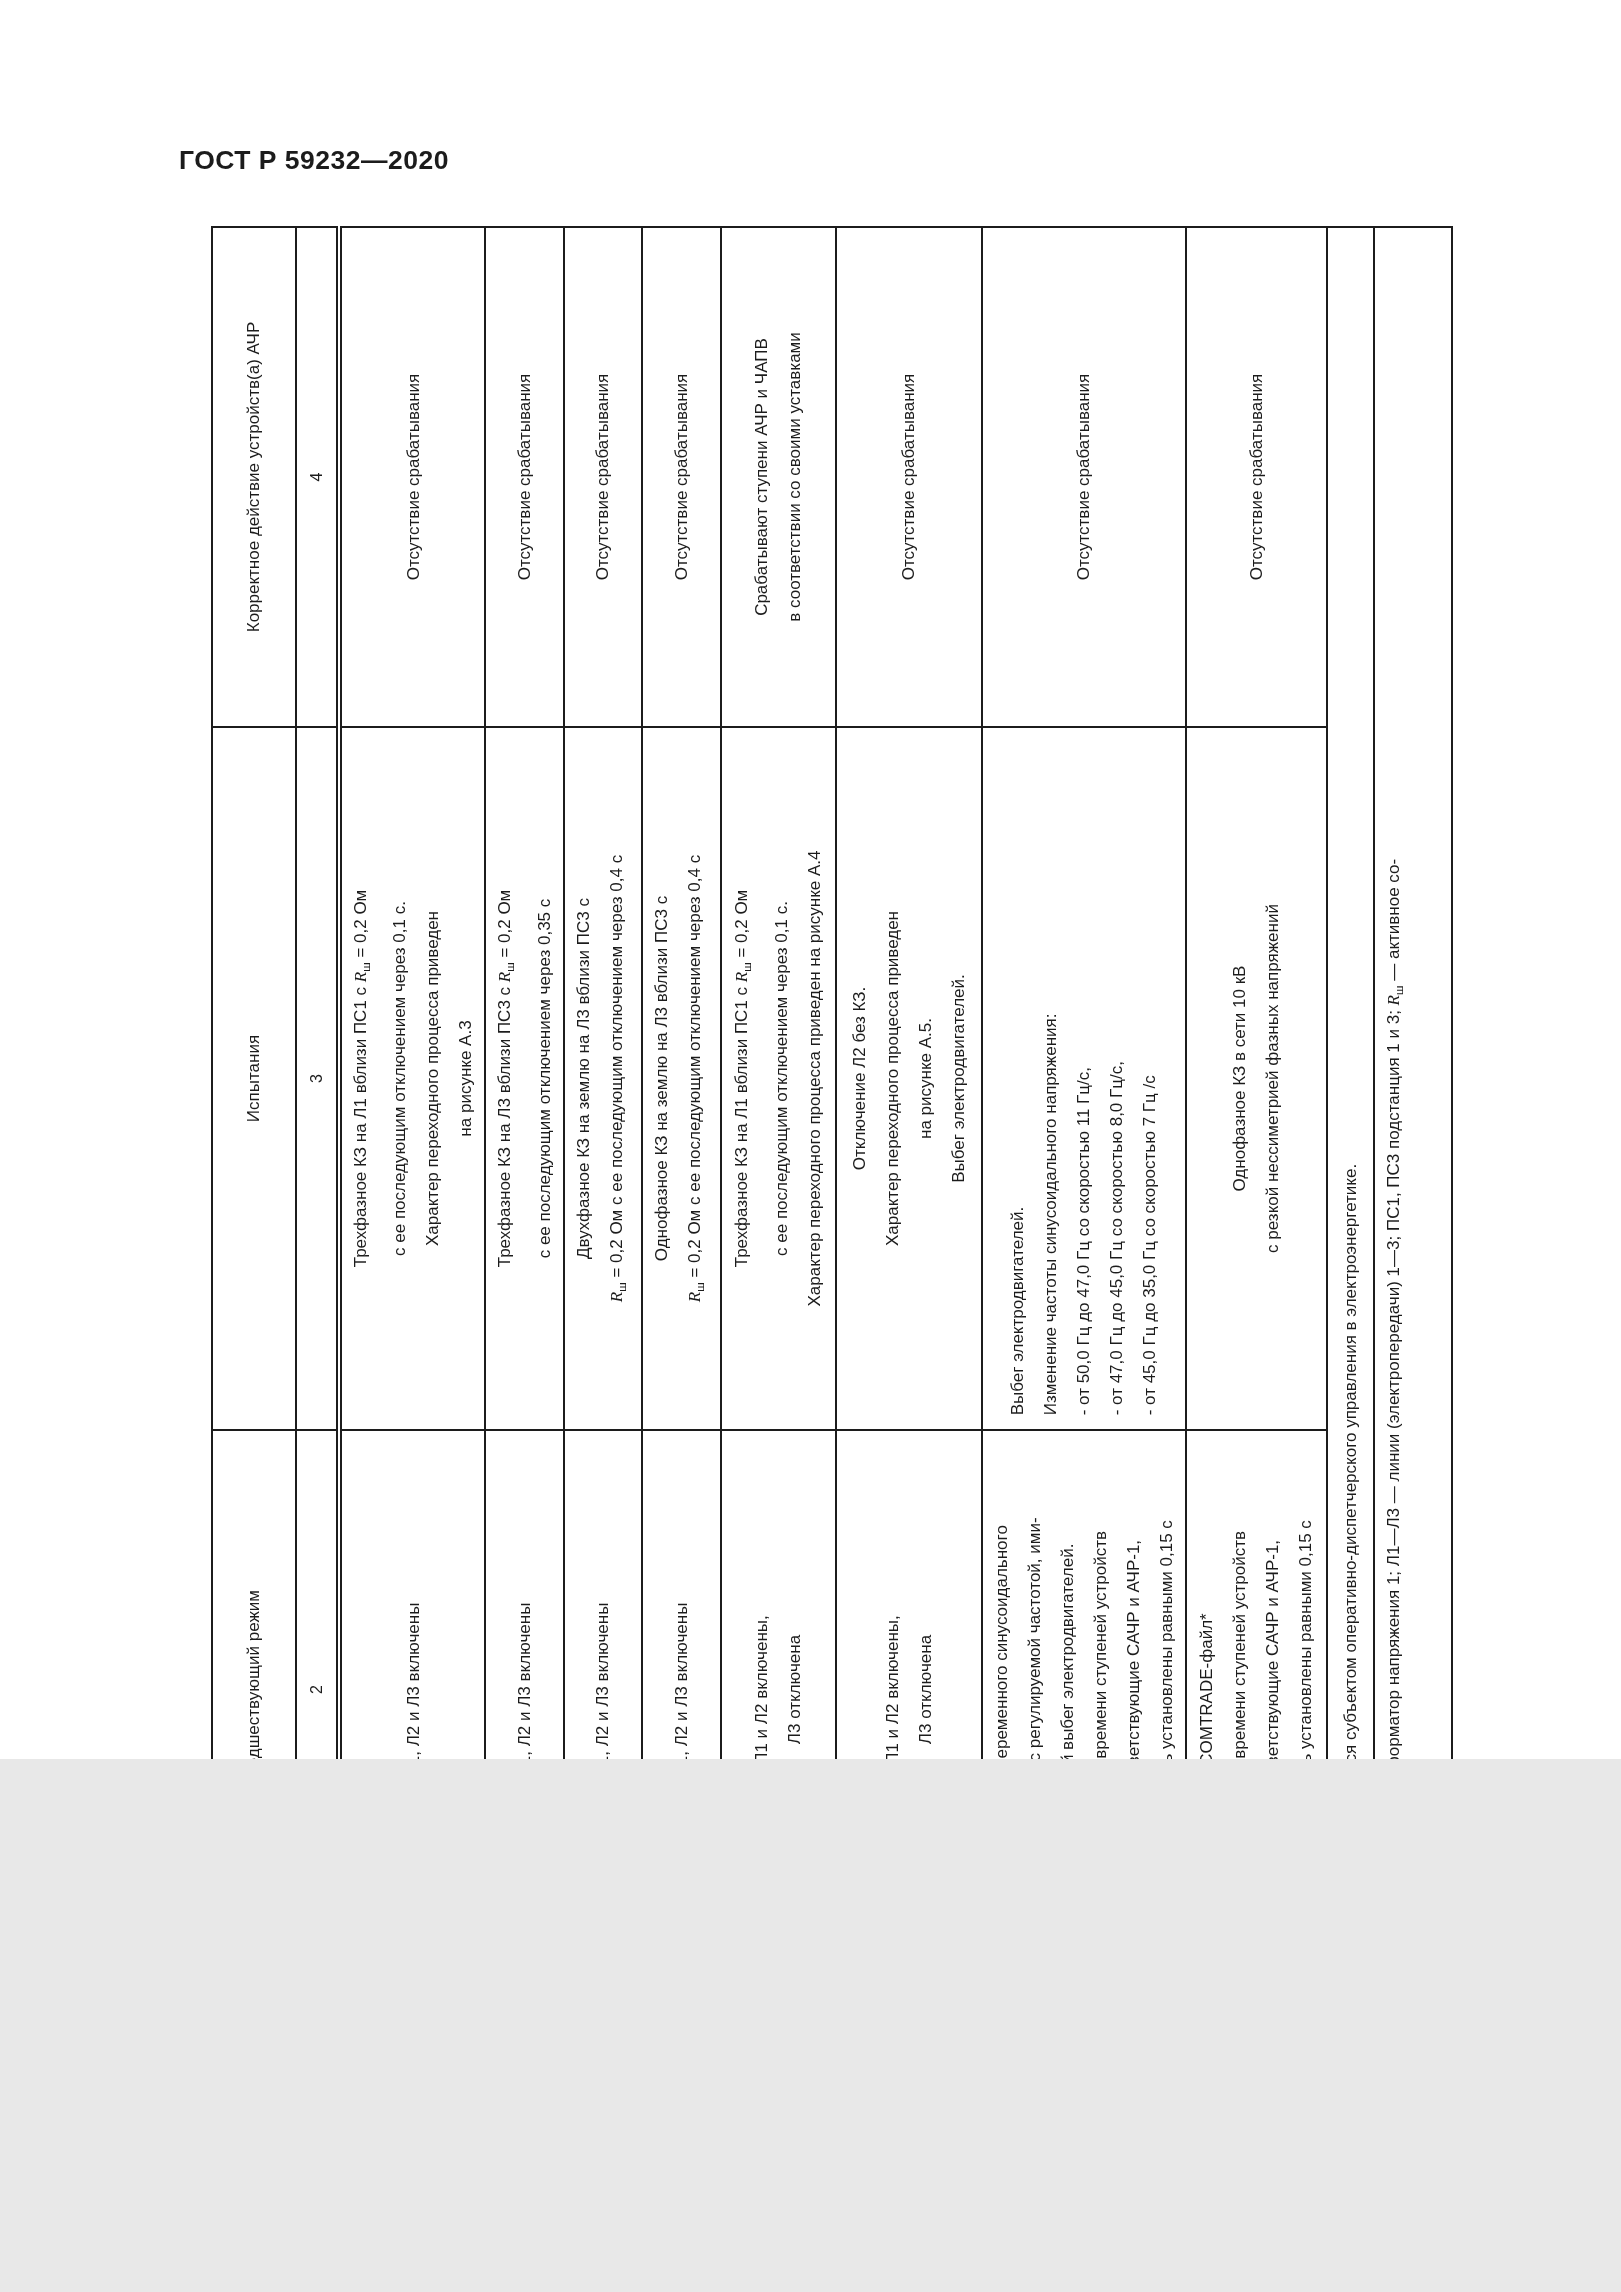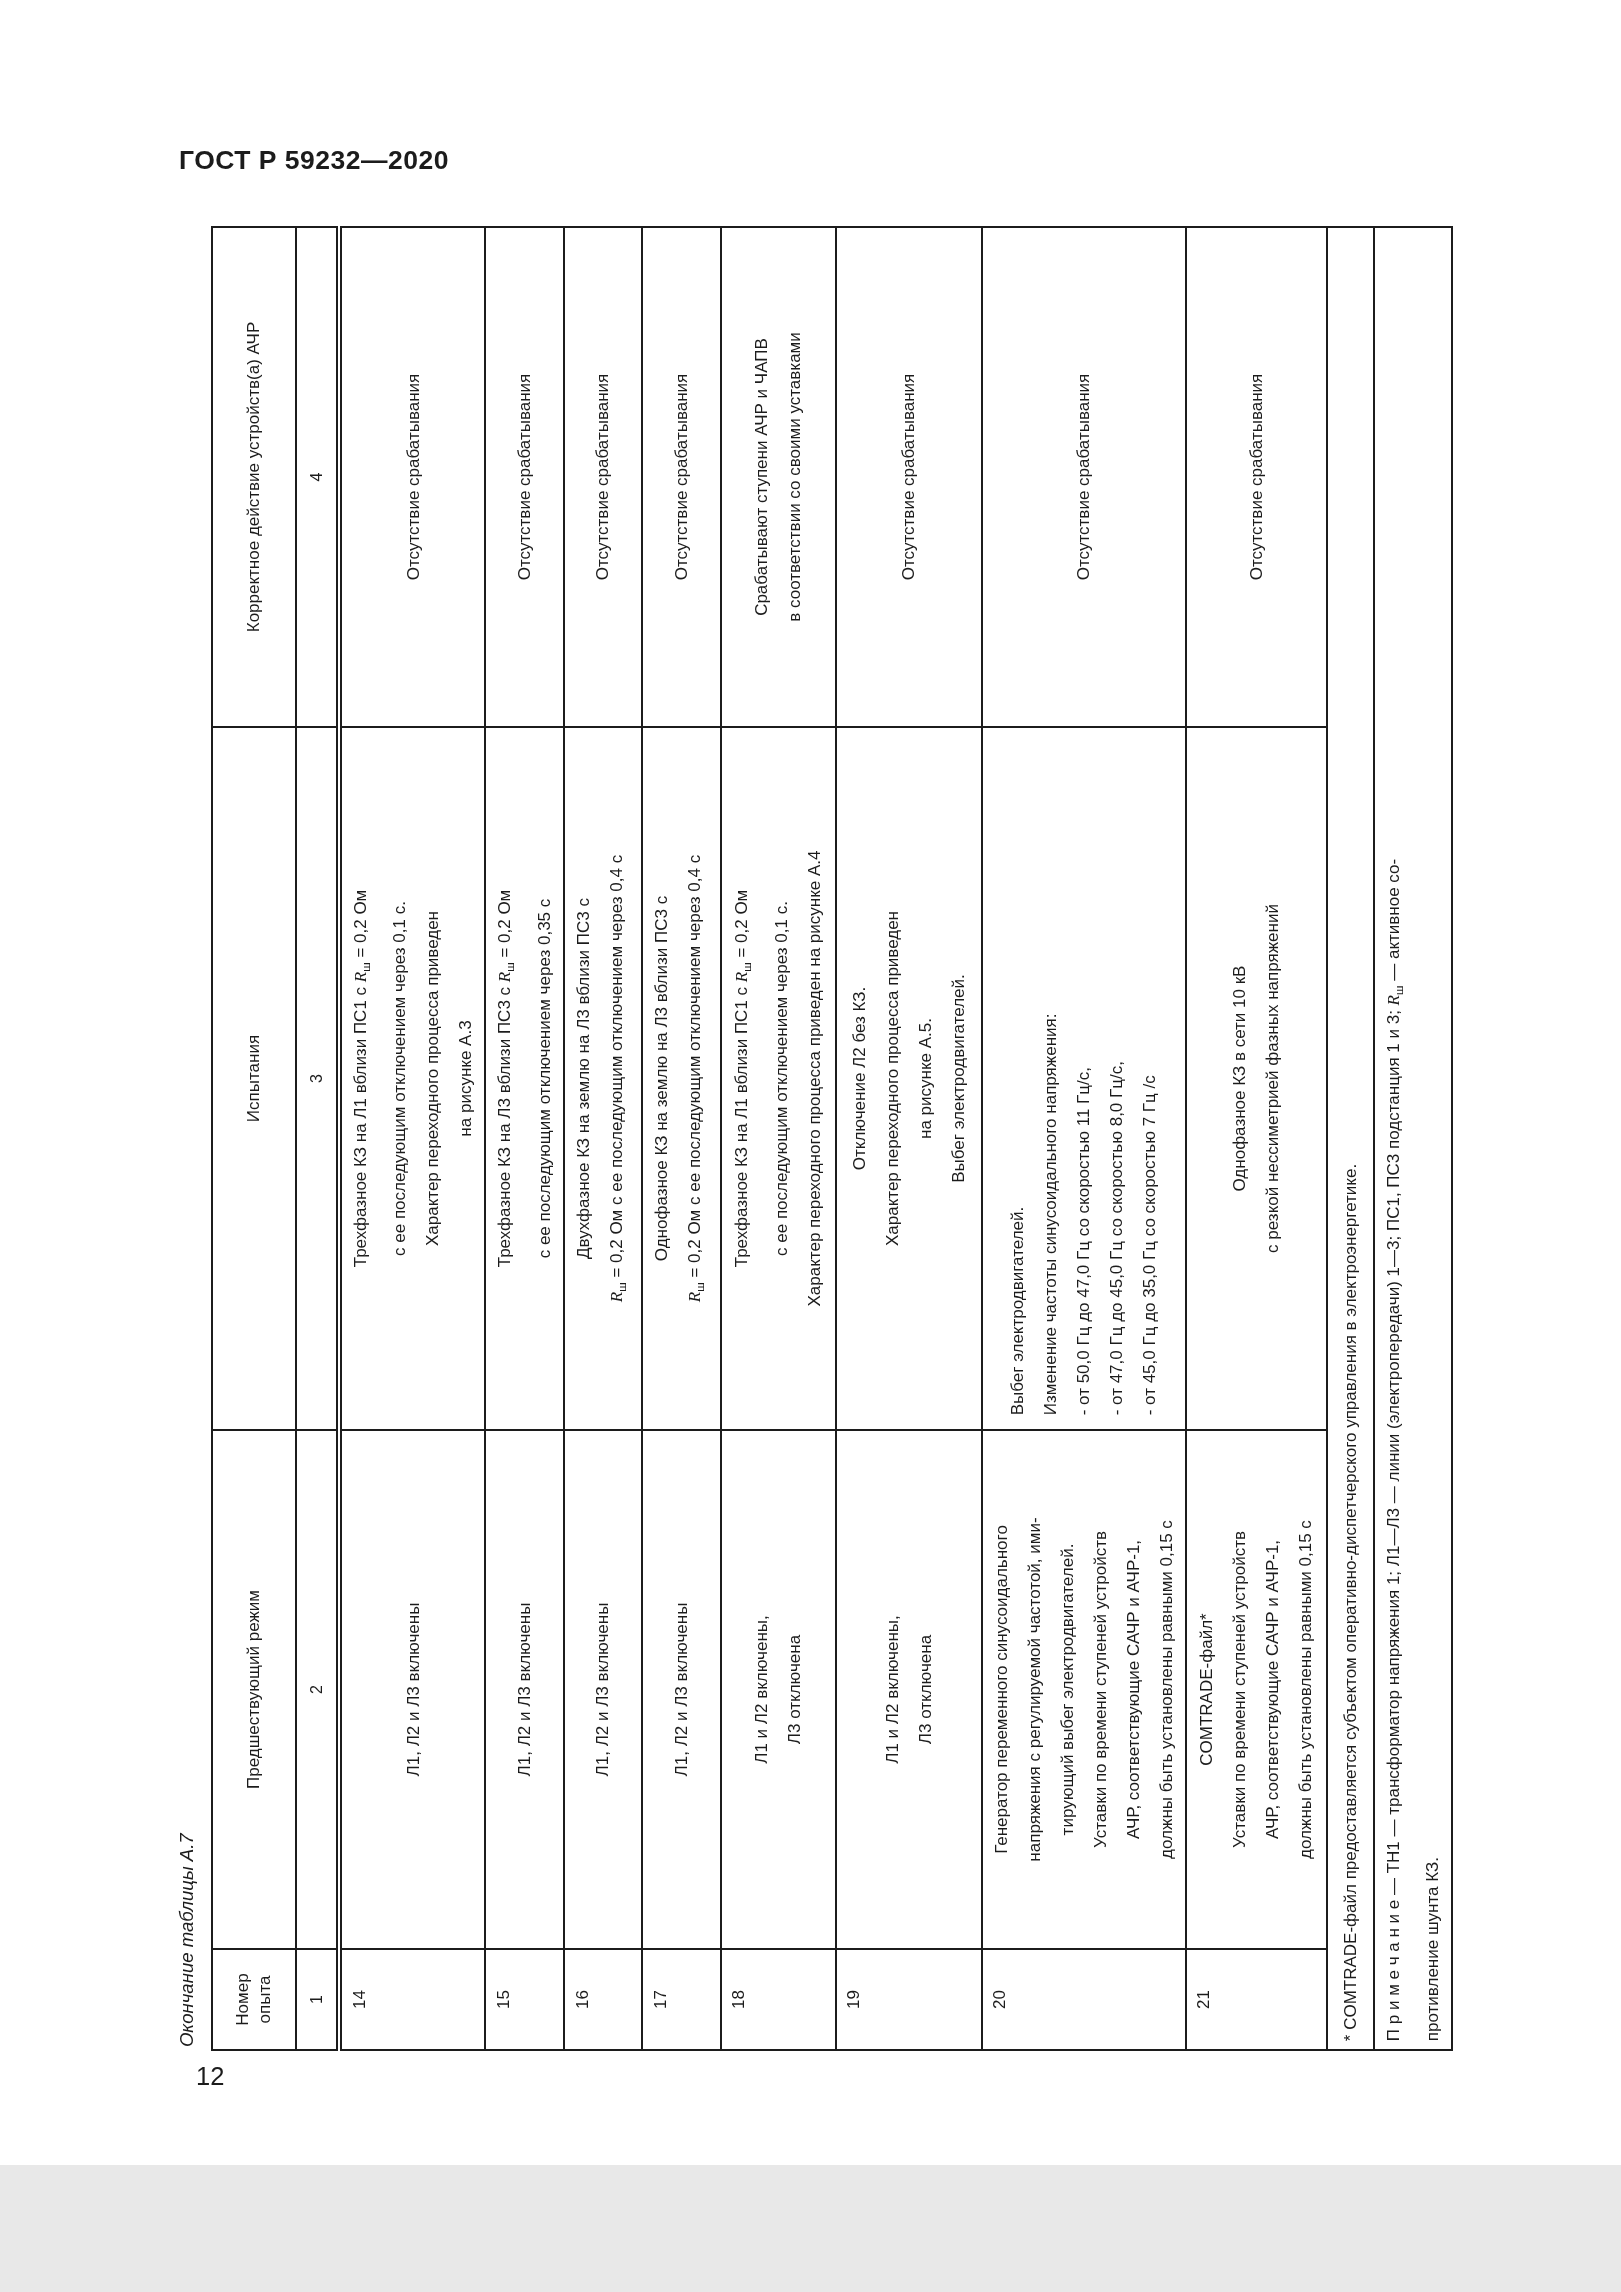--- a/index.html
+++ b/index.html
@@ -1,19 +1,19 @@
 <!DOCTYPE html>
 <html><head>
 <meta charset="utf-8">
 <style>
   html, body { margin: 0; padding: 0; background: #e8e8e8; }
   .page {
     position: relative;
     width: 1621px;
-    height: 2165px;
+    height: 1759px;
     background: #ffffff;
     overflow: hidden;
     font-family: "Liberation Sans", "DejaVu Sans", sans-serif;
     color: #1c1c1c;
   }
   .gost-header {
     position: absolute;
     left: 179px;
     top: 145px;
     font-size: 26.5px;

